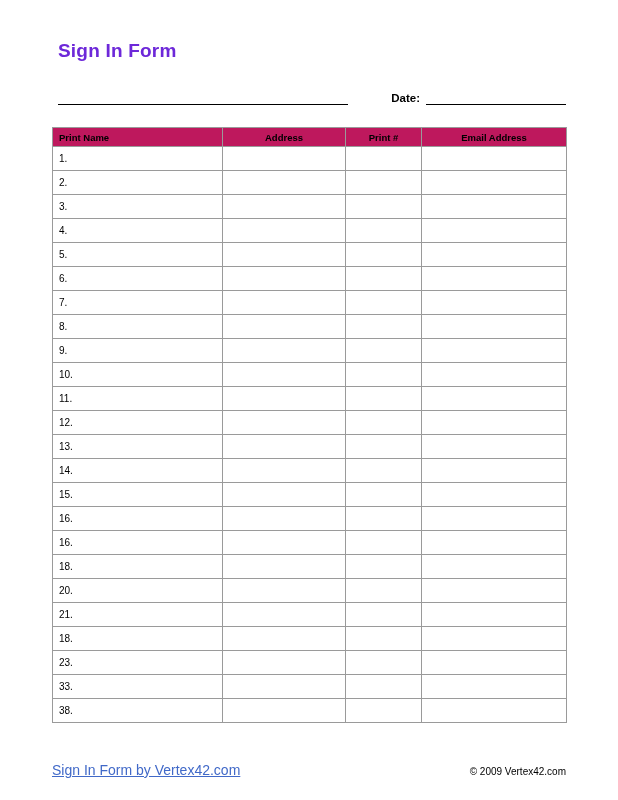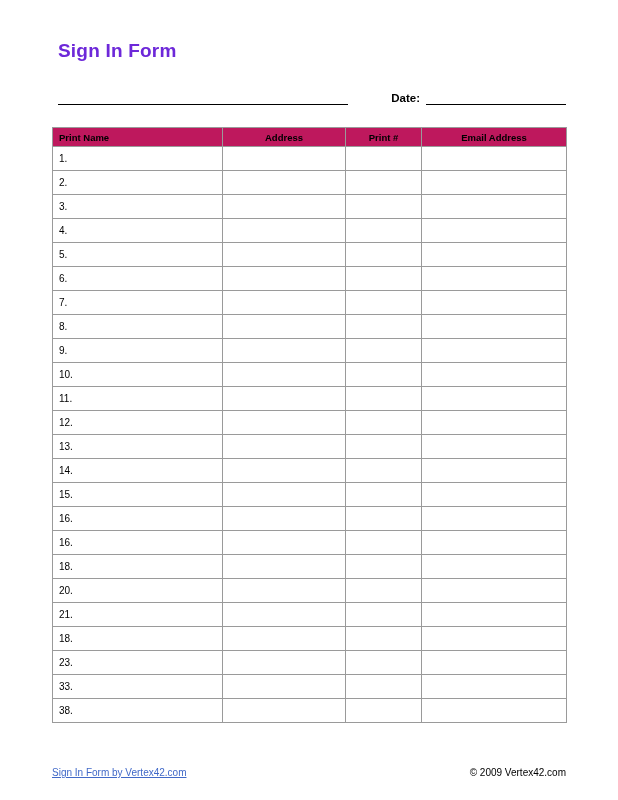--- a/index.html
+++ b/index.html
@@ -106,21 +106,21 @@
     right: 52px;
     bottom: 22px;
     display: flex;
     justify-content: space-between;
     align-items: baseline;
     font-size: 9px;
   }
   .footer-left {
     color: #4169c8;
     text-decoration: underline;
-    font-size: 10px;
+    font-size: 14px;
     cursor: pointer;
   }
   .footer-right {
     color: #000;
     font-size: 10px;
   }
 </style>
 </head>
 <body>
 

